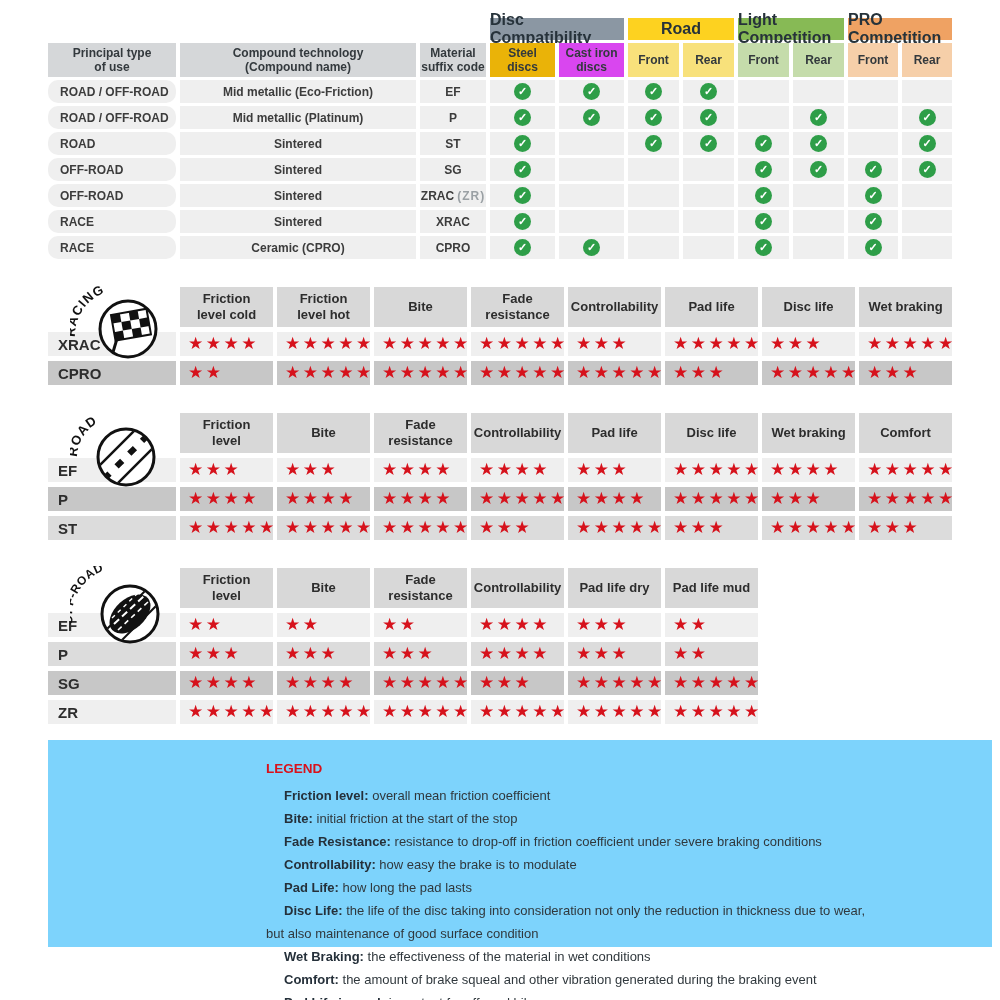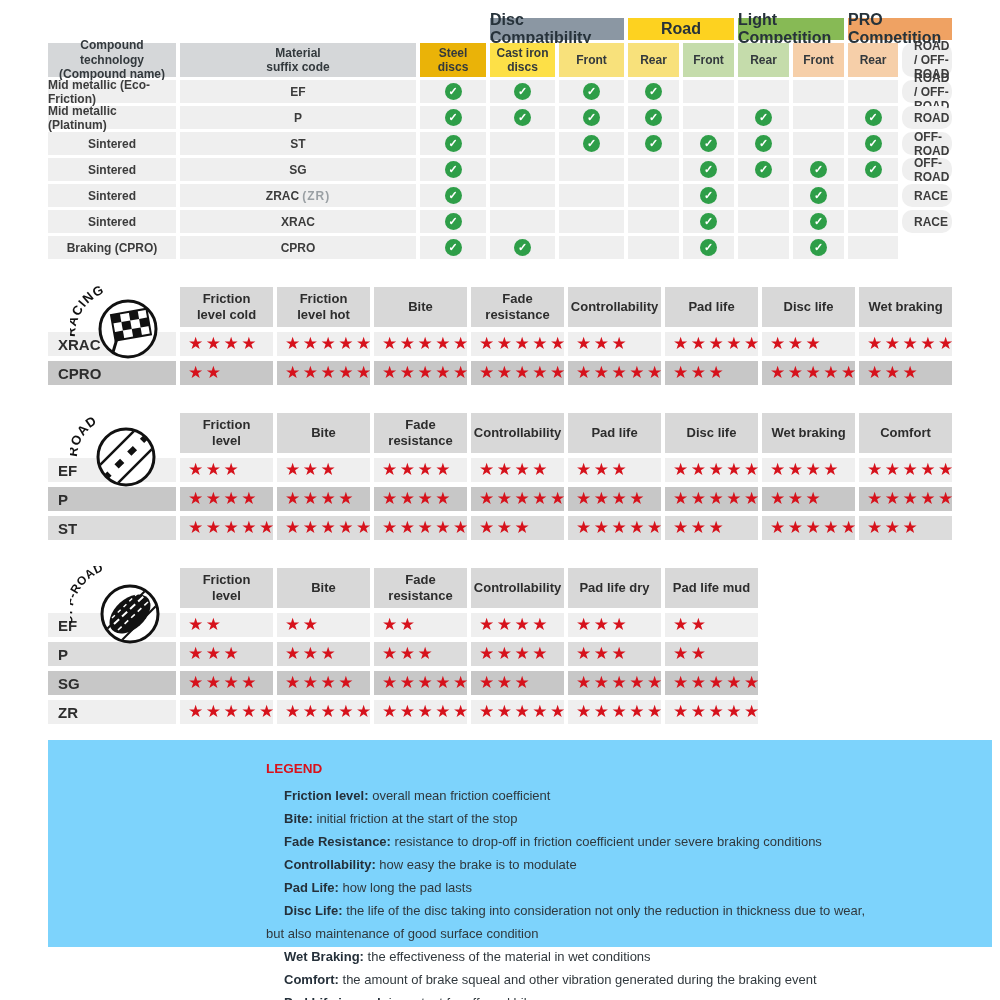--- a/index.html
+++ b/index.html
@@ -76,27 +76,29 @@
 <body>
 
 <div class="page">
 
   <div class="compat" id="compat">
       <div class="gspacer"></div>
       <div class="ghead" style="background: rgb(139, 151, 163);">Disc Compatibility</div>
       <div class="ghead" style="background: rgb(253, 210, 32);">Road</div>
       <div class="ghead" style="background: rgb(135, 186, 85);">Light Competition</div>
       <div class="ghead" style="background: rgb(239, 162, 99);">PRO Competition</div>
+      <div class="hcell">Principal type
+of use</div>
       <div class="hcell">Compound technology
 (Compound name)</div>
       <div class="hcell">Material
 suffix code</div>
       <div class="hcell" style="background: #eab308;">Steel
 discs</div>
-      <div class="hcell" style="background: #fde047;">Cast iron
+      <div class="hcell" style="background: #d946ef;">Cast iron
 discs</div>
       <div class="hcell" style="background: rgb(248, 225, 123);">Front</div>
       <div class="hcell" style="background: rgb(248, 225, 123);">Rear</div>
       <div class="hcell" style="background: rgb(197, 220, 171);">Front</div>
       <div class="hcell" style="background: rgb(197, 220, 171);">Rear</div>
       <div class="hcell" style="background: rgb(246, 207, 169);">Front</div>
       <div class="hcell" style="background: rgb(246, 207, 169);">Rear</div>
       <div class="dcell left">ROAD / OFF-ROAD</div>
       <div class="dcell">Mid metallic (Eco-Friction)</div>
       <div class="dcell">
@@ -224,21 +226,21 @@
       <div class="dcell ck"></div>
       <div class="dcell ck">
         <span class="chk">✓</span>
       </div>
       <div class="dcell ck"></div>
       <div class="dcell ck">
         <span class="chk">✓</span>
       </div>
       <div class="dcell ck"></div>
       <div class="dcell left">RACE</div>
-      <div class="dcell">Braking (CPRO)</div>
+      <div class="dcell">Ceramic (CPRO)</div>
       <div class="dcell">
         <span>CPRO</span>
       </div>
       <div class="dcell ck">
         <span class="chk">✓</span>
       </div>
       <div class="dcell ck">
         <span class="chk">✓</span>
       </div>
       <div class="dcell ck"></div>

